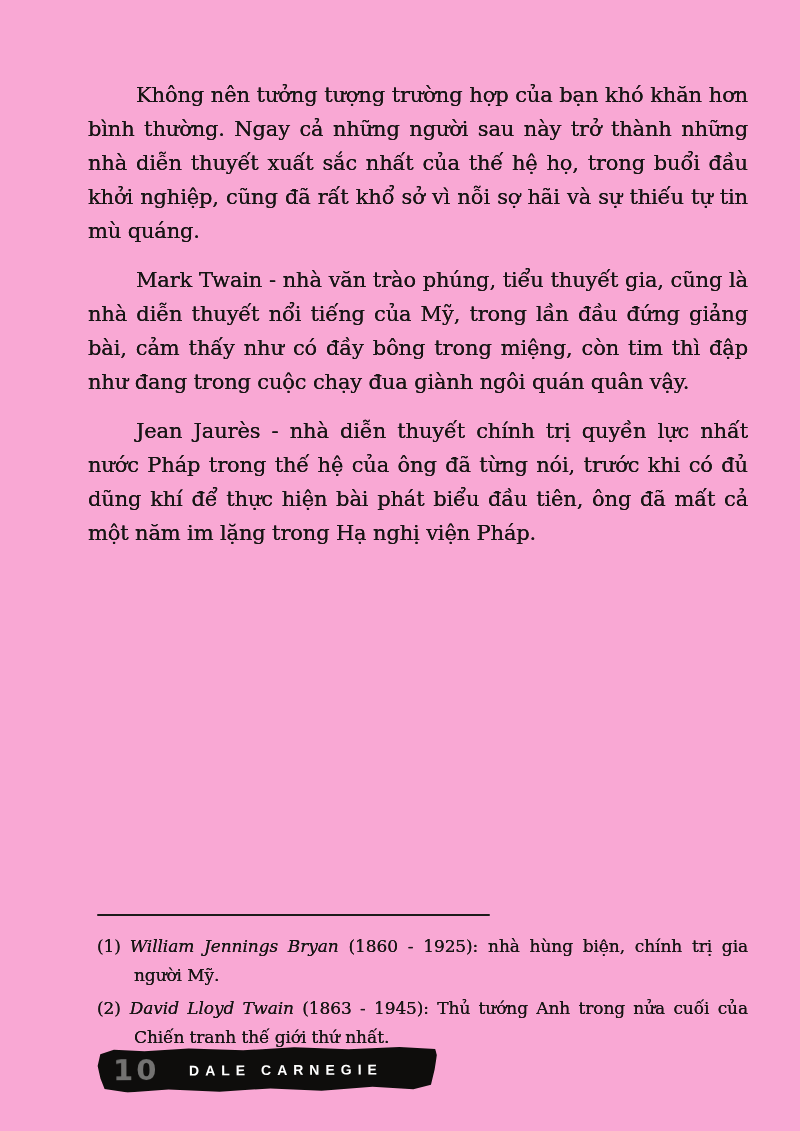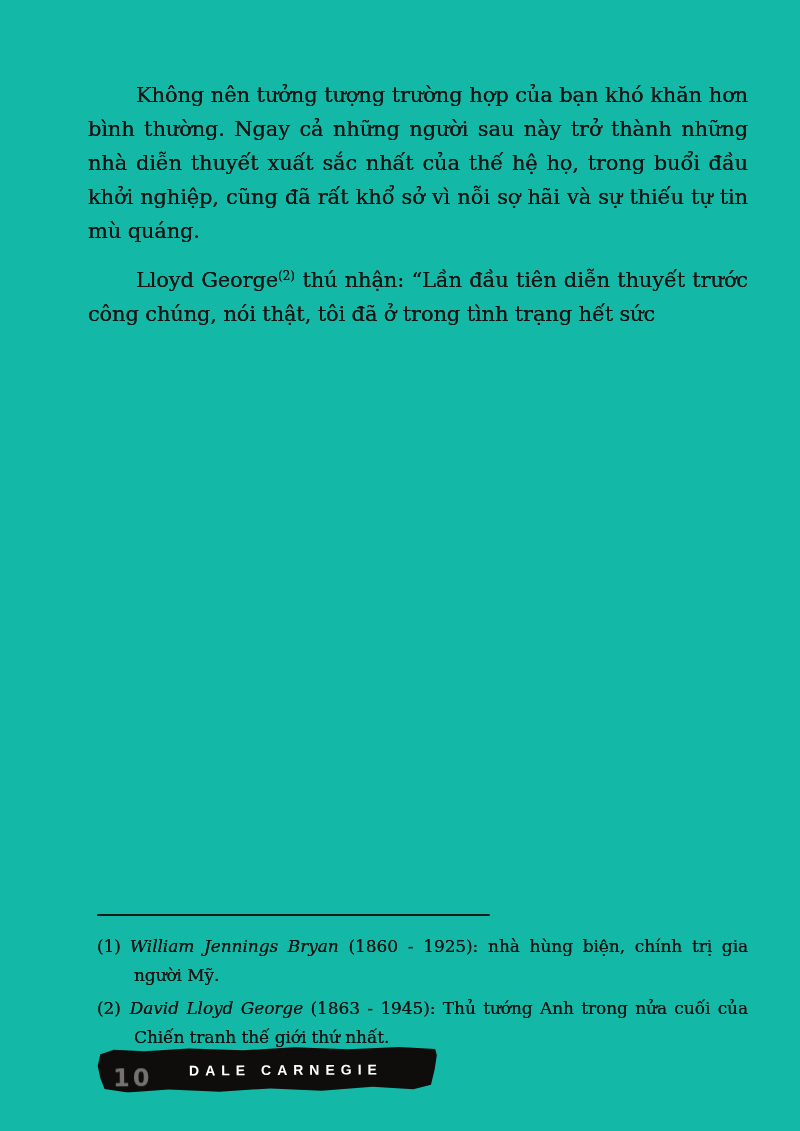--- a/index.html
+++ b/index.html
@@ -5,21 +5,21 @@
   html, body {
     margin: 0;
     padding: 0;
     background: #ffffff;
   }
   .page {
     position: relative;
     width: 800px;
     height: 1131px;
     box-sizing: border-box;
-    background: #14b8a6;
+    background: #f9a8d4;
     color: #161514;
     font-family: "DejaVu Serif", "Liberation Serif", serif;
     padding: 78px 52px 0 88px;
     overflow: hidden;
   }
   .body-text {
     min-height: 836px;
     box-sizing: border-box;
   }
   .para {
@@ -85,23 +85,22 @@
   .page-mark {
     position: absolute;
     left: 16px;
     top: 50%;
     transform: translateY(-52%);
     color: #ffffff;
     opacity: 0.42;
     filter: blur(0.5px);
     font-family: "DejaVu Sans", "Liberation Sans", sans-serif;
     font-weight: bold;
-    font-size: 24px;
+    font-size: 29px;
     letter-spacing: 3px;
-    margin-top: 8px;
   }
   .author-label {
     position: absolute;
     left: 92px;
     top: 50%;
     transform: translateY(-50%);
     color: #ffffff;
     font-family: "Liberation Sans", "DejaVu Sans", sans-serif;
     font-weight: bold;
     font-size: 14px;
@@ -112,34 +111,35 @@
 </head>
 <body>
 
 <div class="page">
 
   <main class="body-text">
 
     <p class="para"><span>Không nên tưởng tượng trường hợp của bạn khó khăn hơn bình thường. Ngay cả những người sau này trở thành những nhà diễn thuyết xuất sắc nhất của thế hệ họ, trong buổi đầu khởi nghiệp, cũng đã rất khổ sở vì nỗi sợ hãi và sự thiếu tự tin mù quáng.</span></p>
 
 
+    <p class="para"><span>Mark Twain - nhà văn trào phúng, tiểu thuyết gia, cũng là nhà diễn thuyết nổi tiếng của Mỹ, trong lần đầu đứng giảng bài, cảm thấy như có đầy bông trong miệng, còn tim thì đập như đang trong cuộc chạy đua giành ngôi quán quân vậy.</span></p>
 
 
+    <p class="para"><span>Jean Jaurès - nhà diễn thuyết chính trị quyền lực nhất nước Pháp trong thế hệ của ông đã từng nói, trước khi có đủ dũng khí để thực hiện bài phát biểu đầu tiên, ông đã mất cả một năm im lặng trong Hạ nghị viện Pháp.</span></p>
 
-    <p class="para"><span>Lloyd George</span><sup class="fn-ref">(2)</sup><span> thú nhận: “Lần đầu tiên diễn thuyết trước công chúng, nói thật, tôi đã ở trong tình trạng hết sức</span></p>
 
   </main>
 
   <hr class="fn-divider">
 
   <section class="footnotes">
 
     <p class="footnote"><span class="fn-marker">(1)</span><span class="fn-name">William Jennings Bryan</span><span> (1860 - 1925): nhà hùng biện, chính trị gia người Mỹ.</span></p>
 
-    <p class="footnote"><span class="fn-marker">(2)</span><span class="fn-name">David Lloyd George</span><span> (1863 - 1945): Thủ tướng Anh trong nửa cuối của Chiến tranh thế giới thứ nhất.</span></p>
+    <p class="footnote"><span class="fn-marker">(2)</span><span class="fn-name">David Lloyd Twain</span><span> (1863 - 1945): Thủ tướng Anh trong nửa cuối của Chiến tranh thế giới thứ nhất.</span></p>
 
   </section>
 
   <footer class="footer">
     <div class="author-bar">
       <span class="page-mark">10</span>
       <span class="author-label">DALE CARNEGIE</span>
     </div>
   </footer>
 

